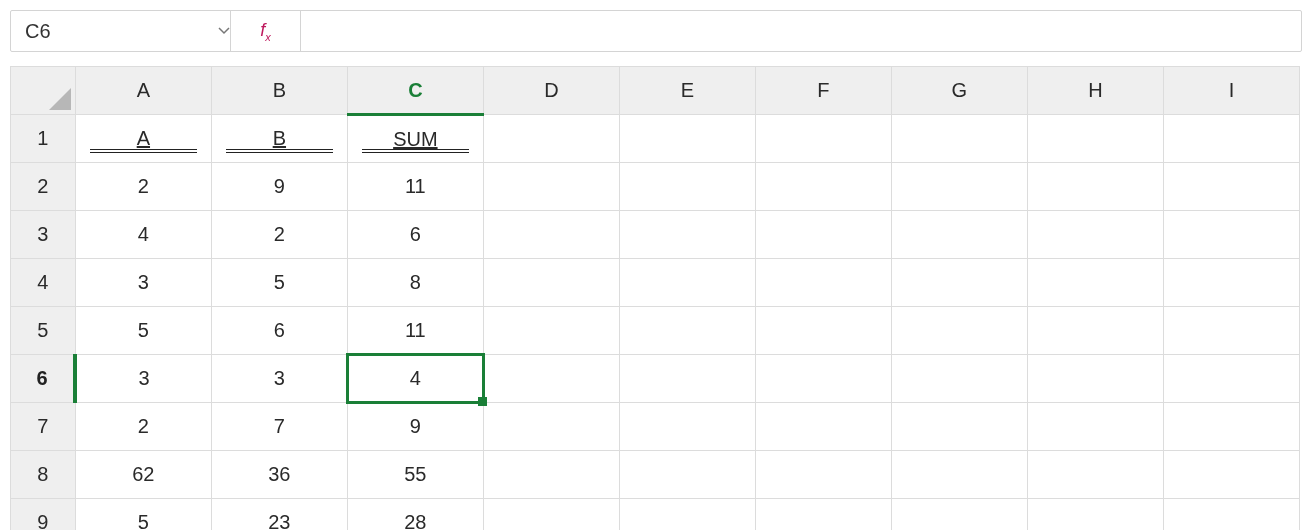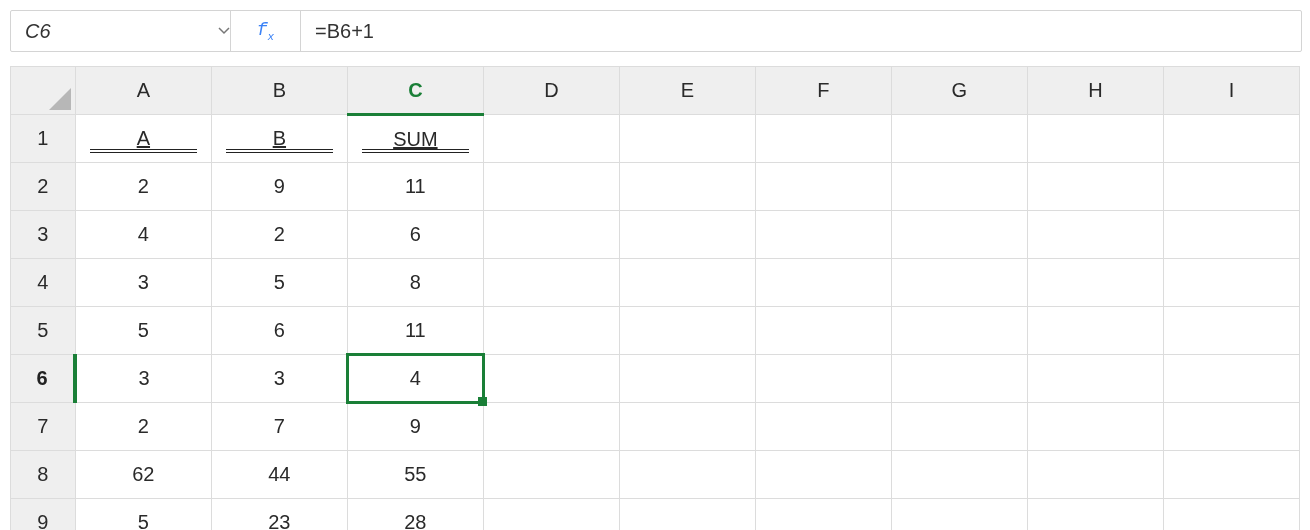--- a/index.html
+++ b/index.html
@@ -27,44 +27,43 @@
     border-radius: 2px;
     background: #fff;
   }
   .namebox {
     display: flex;
     align-items: center;
     width: 220px;
     border-right: 1px solid #d4d4d4;
     position: relative;
     padding: 0 0 0 14px;
-    font-style: italic;
   }
   .namebox-text {
     flex: 1;
     font-size: 20px;
     color: #333;
   }
   .namebox-chevron {
     width: 12px;
     color: #666;
     display: flex;
     align-items: center;
     justify-content: center;
   }
   .fx-box {
     display: flex;
     align-items: center;
     justify-content: center;
     width: 70px;
     border-right: 1px solid #d4d4d4;
     font-style: italic;
-    font-family: Liberation Mono, monospace;
+    font-family: Liberation Sans, sans-serif;
     font-size: 18px;
-    color: #3b82f6;
+    color: #be185d;
   }
   .fx-box sub { font-size: 11px; vertical-align: sub; font-style: italic; }
   .formula-input {
     flex: 1;
     display: flex;
     align-items: center;
     padding: 0 14px;
     font-size: 20px;
     color: #333;
   }
@@ -180,23 +179,20 @@
       <span class="namebox-text">C6</span>
       <span class="namebox-chevron">
         <svg width="12" height="8" viewBox="0 0 12 8">
             <path d="M1 1 L6 6 L11 1" fill="none" stroke="#777" stroke-width="1.5"></path>
           </svg>
       </span>
     </div>
     <div class="fx-box">
       <span><i>f</i><sub>x</sub></span>
     </div>
-    <div class="formula-input">
-      <span>=B6+1</span>
-    </div>
   </div>
 
   <div class="sheet">
     <table class="grid">
       <thead>
         <tr>
           <th class="corner"></th>
           <th class="colhead">A</th>
           <th class="colhead">B</th>
           <th class="colhead active">C</th>
@@ -301,21 +297,21 @@
           <td class="cell"></td>
           <td class="cell"></td>
           <td class="cell"></td>
           <td class="cell"></td>
           <td class="cell"></td>
         </tr>
 
         <tr>
           <th class="rowhead">8</th>
           <td class="cell">62</td>
-          <td class="cell">44</td>
+          <td class="cell">36</td>
           <td class="cell">55</td>
           <td class="cell"></td>
           <td class="cell"></td>
           <td class="cell"></td>
           <td class="cell"></td>
           <td class="cell"></td>
           <td class="cell"></td>
         </tr>
 
         <tr>

